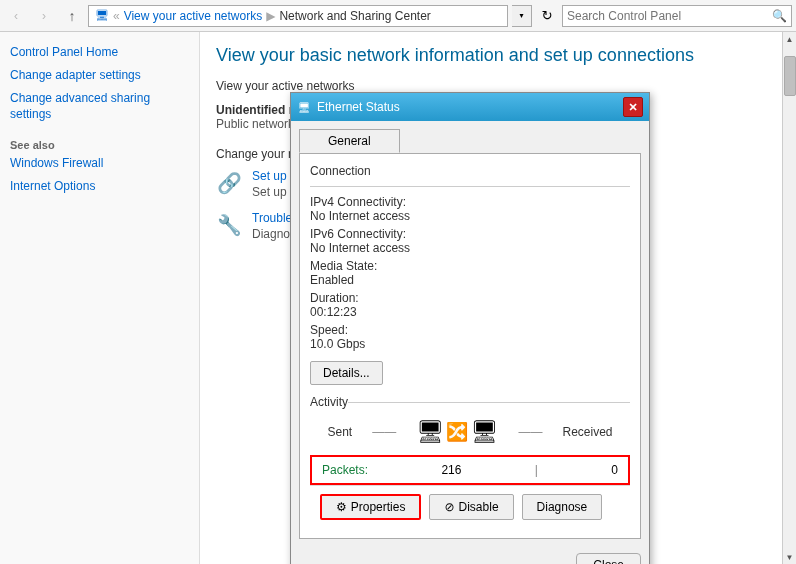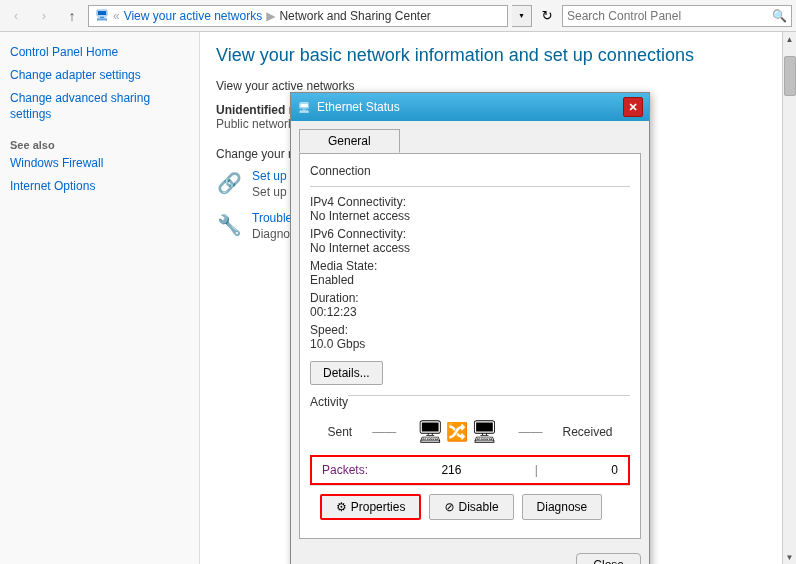--- a/index.html
+++ b/index.html
@@ -246,20 +246,21 @@
       border: 1px solid #aaa;
       font-size: 12px;
       cursor: pointer;
       border-radius: 2px;
     }
     .activity-section {
       margin-top: 10px;
     }
     .activity-header {
       display: flex;
+      align-items: center;
       margin-bottom: 8px;
       font-size: 12px;
       color: #333;
     }
     .activity-line {
       flex: 1;
       border-top: 1px solid #ccc;
     }
     .activity-visual {
       display: flex;
@@ -278,21 +279,21 @@
     }
     .packets-row {
       display: flex;
       align-items: center;
       justify-content: space-between;
       margin-top: 8px;
       font-size: 12px;
       border: 2px solid red;
       padding: 6px 10px;
     }
-    .packets-label { color: #701a75; }
+    .packets-label { color: #15803d; }
     .packets-divider { color: #888; }
     .dialog-footer {
       display: flex;
       gap: 8px;
       padding: 8px 10px;
       justify-content: flex-start;
       border-top: 1px solid #ddd;
     }
     .footer-btn {
       padding: 4px 14px;

